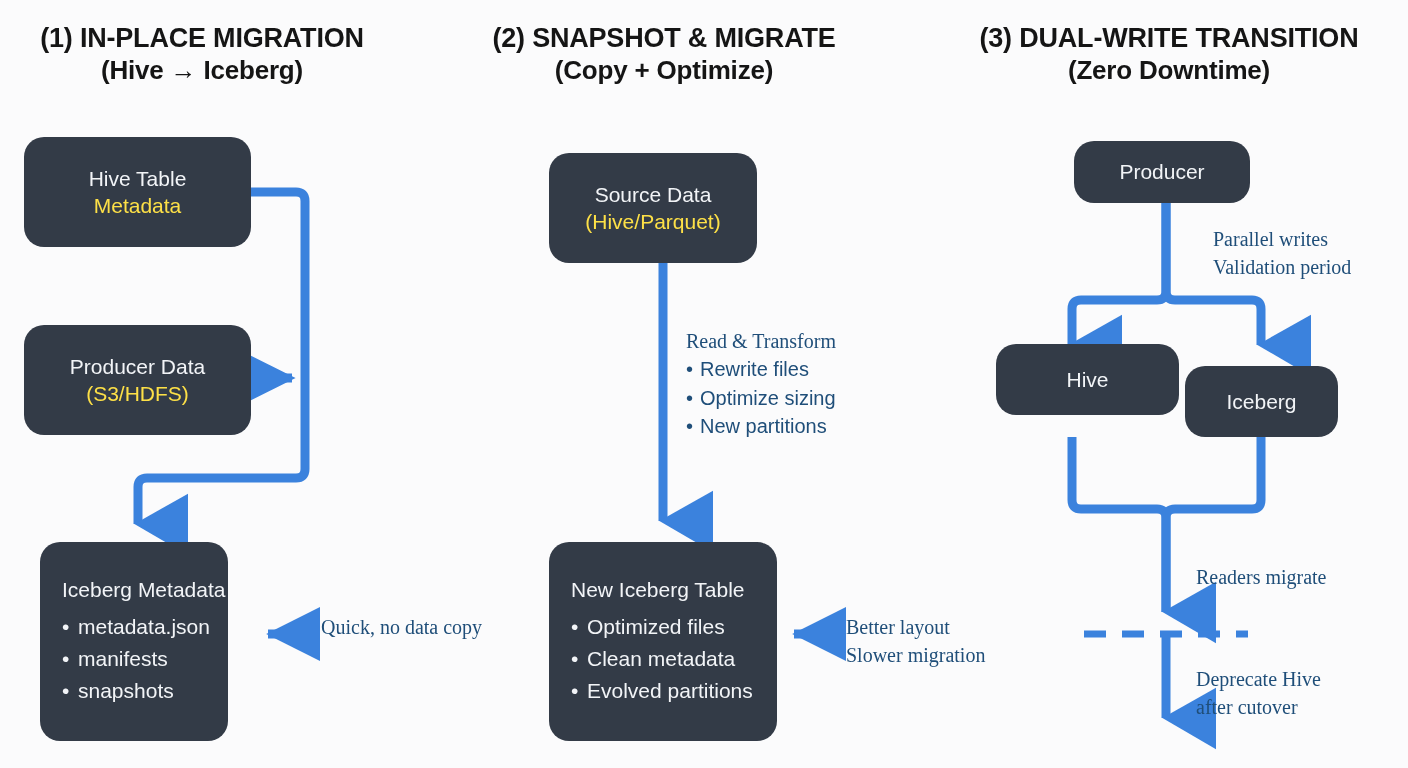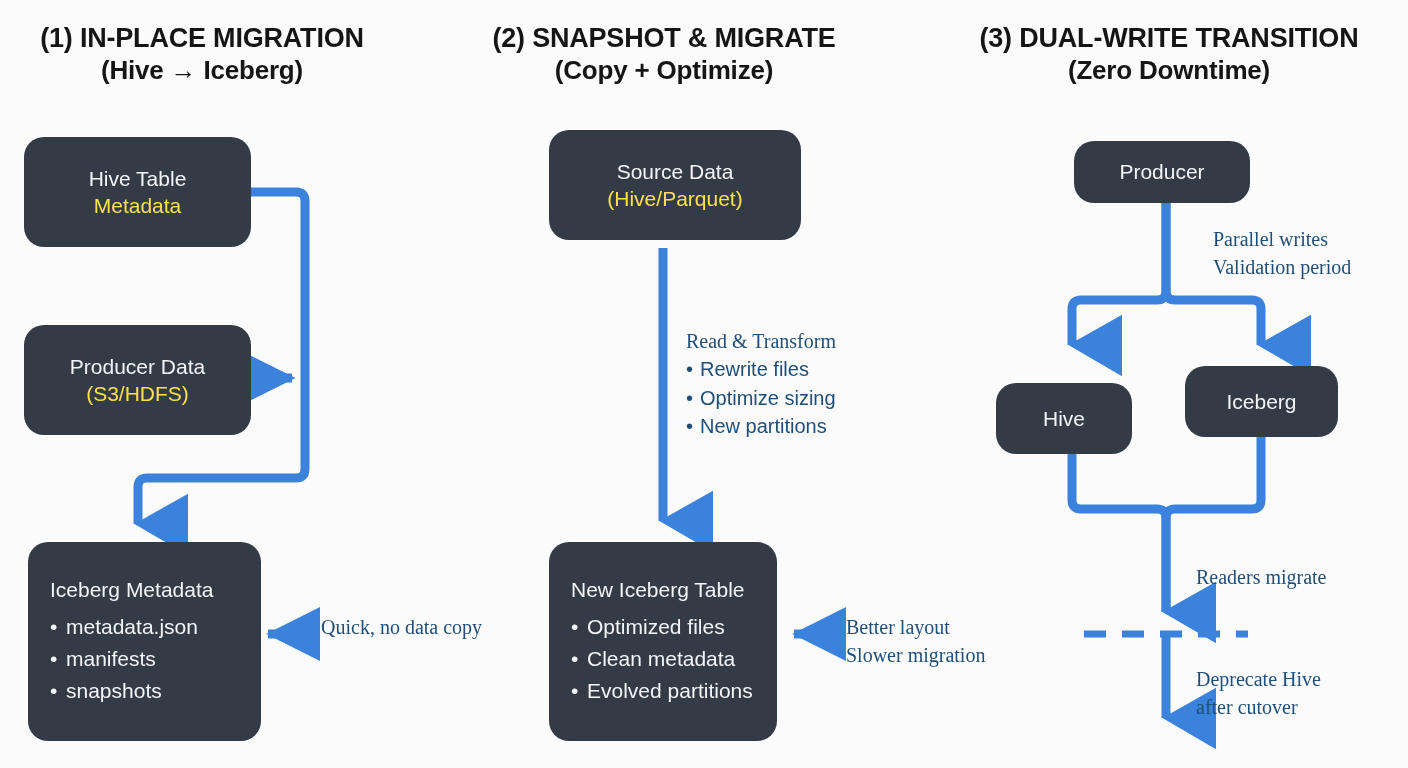--- a/index.html
+++ b/index.html
@@ -182,39 +182,39 @@
   <div class="node center" style="left:24px; top:137px; width:227px; height:110px;">
     <span class="ntitle">Hive Table</span>
     <span class="nsub">Metadata</span>
   </div>
 
   <div class="node center" style="left:24px; top:325px; width:227px; height:110px;">
     <span class="ntitle">Producer Data</span>
     <span class="nsub">(S3/HDFS)</span>
   </div>
 
-  <div class="node listbox" style="left:28px; top:542px; width:233px; height:199px;">
+  <div class="node listbox" style="left:40px; top:542px; width:188px; height:199px;">
     <span class="ntitle">Iceberg Metadata</span>
     <ul>
       <li>metadata.json</li>
       <li>manifests</li>
       <li>snapshots</li>
     </ul>
   </div>
 
   <div class="note" style="left:321px; top:613px;">
     <span class="nline">Quick, no data copy</span>
   </div>
 
   <div class="col-title" style="left:452px; top:22px; width:424px;">
     <span class="line1">(2) SNAPSHOT &amp; MIGRATE</span>
     <span class="line2">(Copy + Optimize)</span>
   </div>
 
-  <div class="node center" style="left:549px; top:130px; width:252px; height:110px;">
+  <div class="node center" style="left:549px; top:153px; width:208px; height:110px;">
     <span class="ntitle">Source Data</span>
     <span class="nsub">(Hive/Parquet)</span>
   </div>
 
   <div class="note" style="left:686px; top:327px;">
     <span class="nline">Read &amp; Transform</span>
     <ul>
       <li>Rewrite files</li>
       <li>Optimize sizing</li>
       <li>New partitions</li>
@@ -242,21 +242,21 @@
 
   <div class="node center" style="left:1074px; top:141px; width:176px; height:62px;">
     <span class="ntitle">Producer</span>
   </div>
 
   <div class="note" style="left:1213px; top:225px;">
     <span class="nline">Parallel writes</span>
     <span class="nline">Validation period</span>
   </div>
 
-  <div class="node center" style="left:996px; top:383px; width:136px; height:71px;">
+  <div class="node center" style="left:996px; top:344px; width:183px; height:71px;">
     <span class="ntitle">Hive</span>
   </div>
 
   <div class="node center" style="left:1185px; top:366px; width:153px; height:71px;">
     <span class="ntitle">Iceberg</span>
   </div>
 
   <div class="note" style="left:1196px; top:563px;">
     <span class="nline">Readers migrate</span>
   </div>

